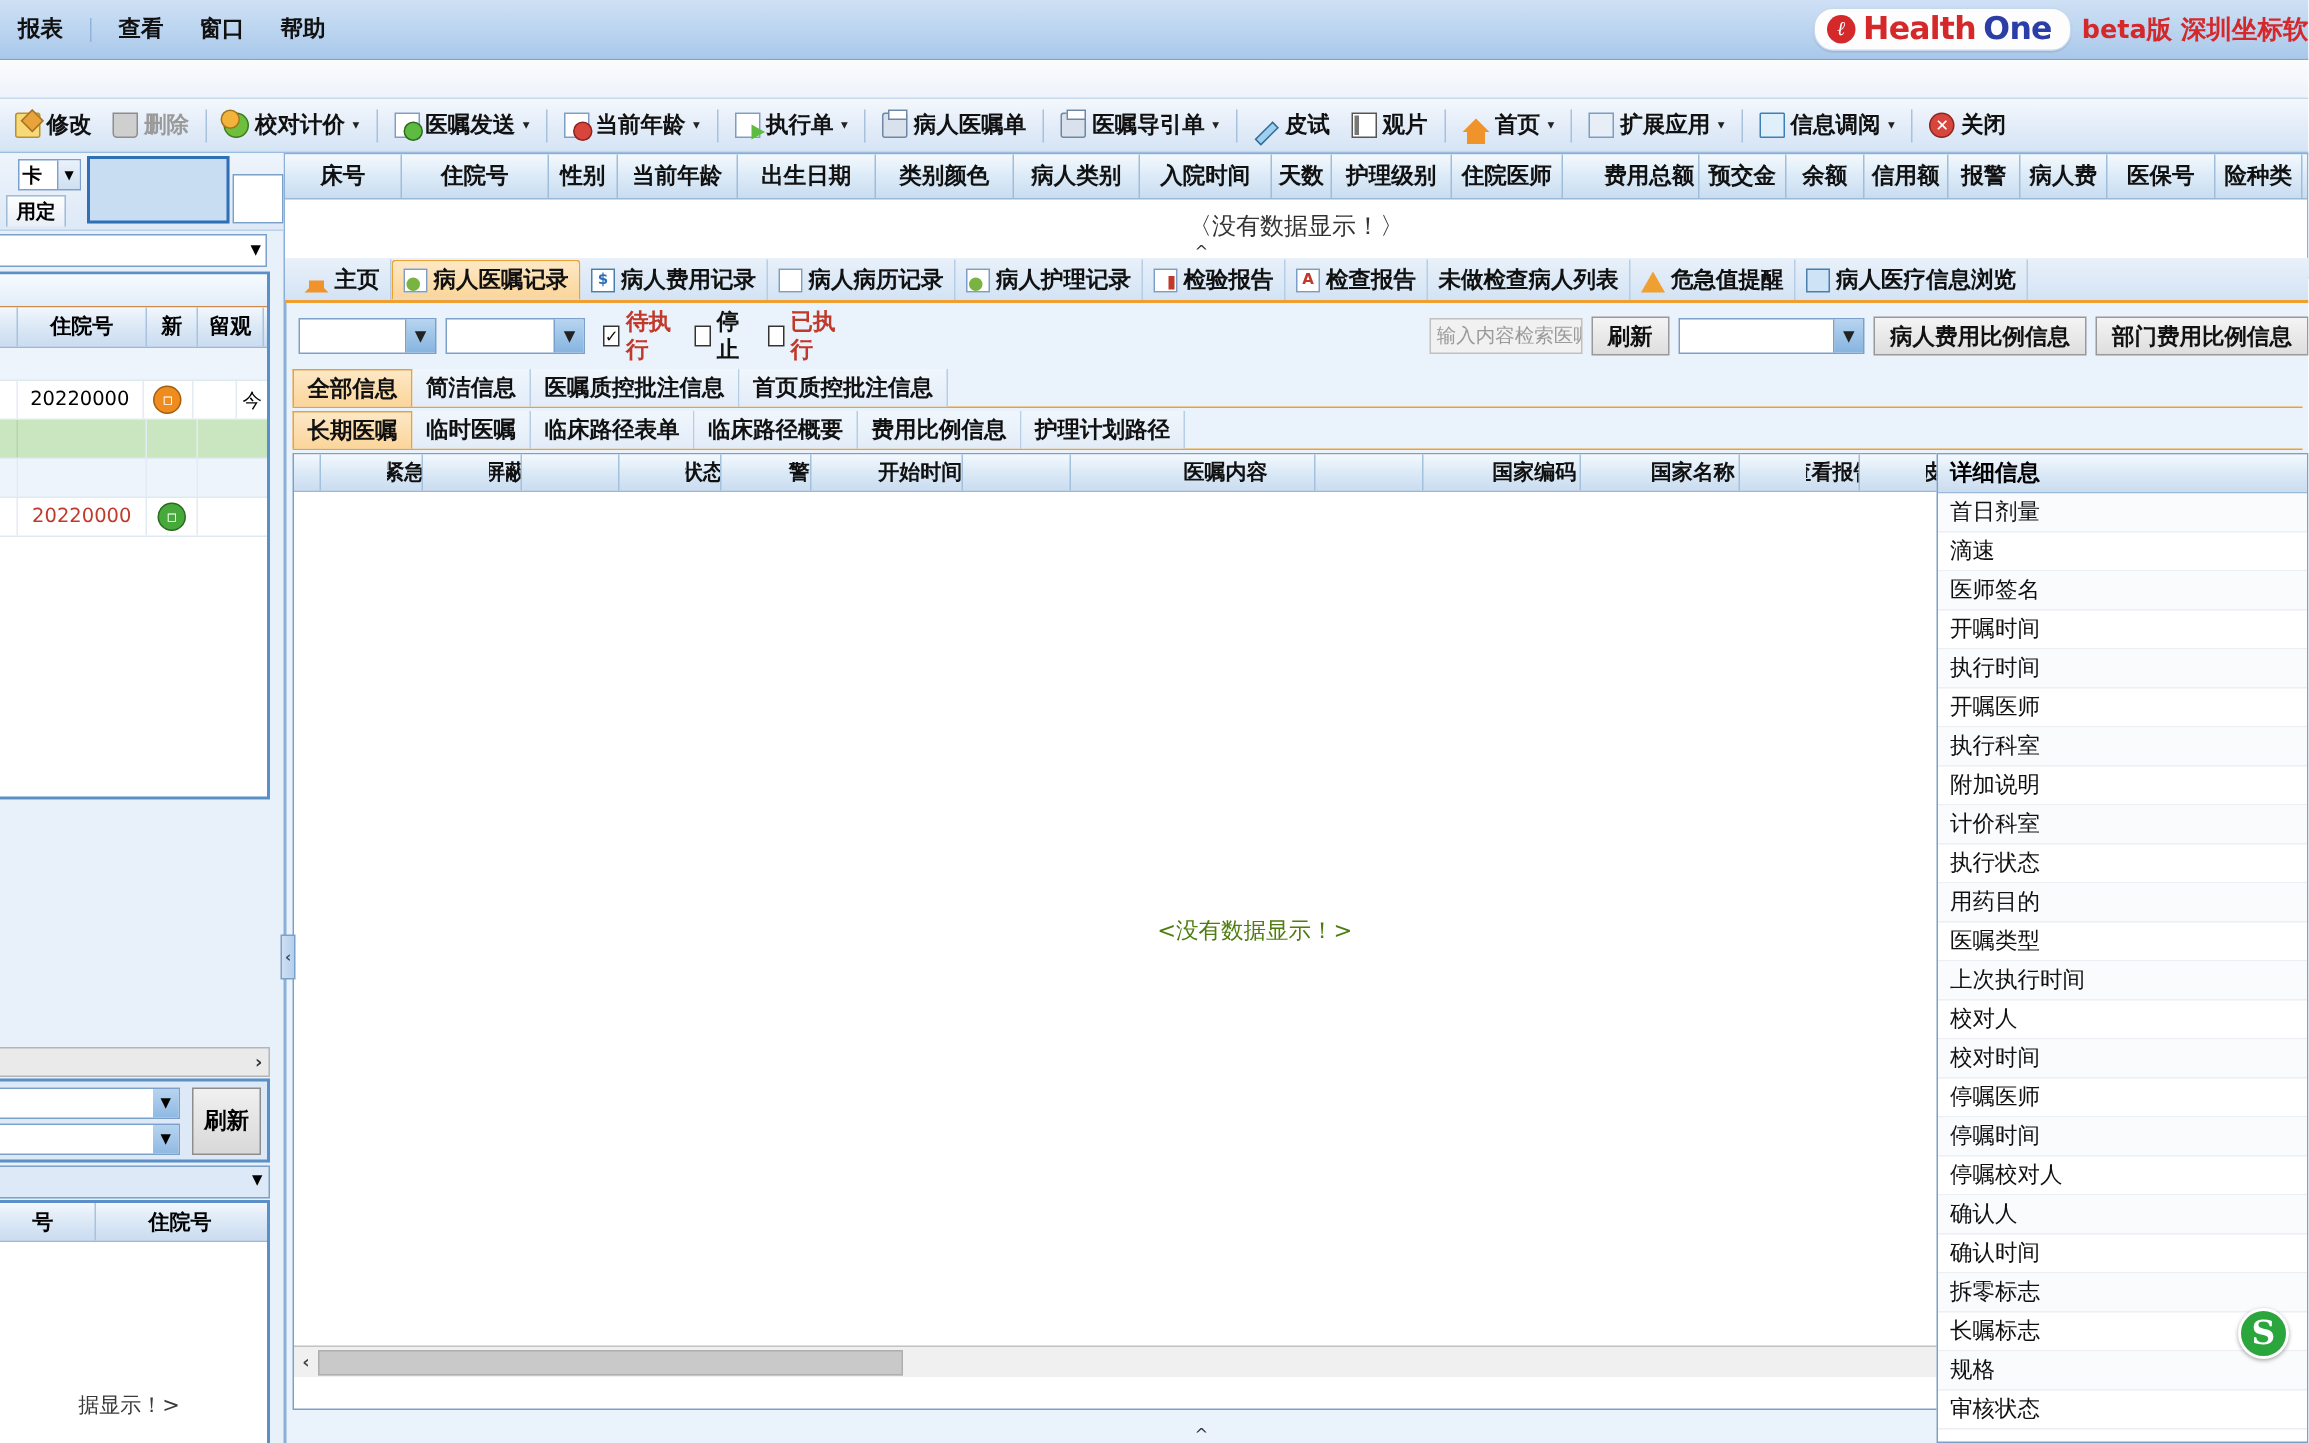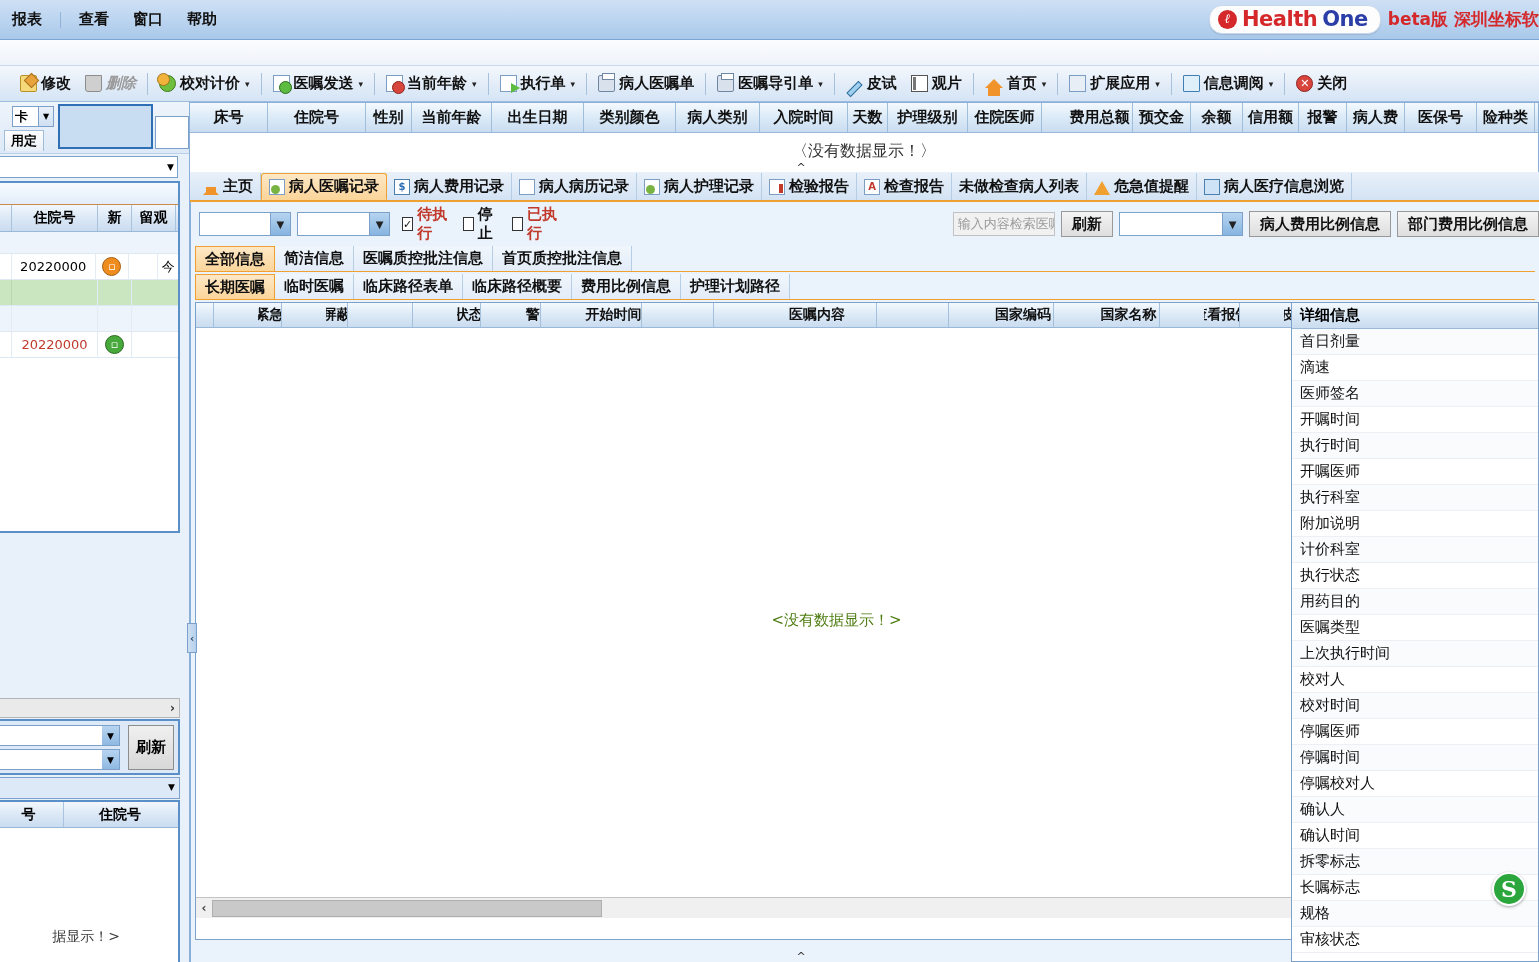--- a/index.html
+++ b/index.html
@@ -47,32 +47,32 @@
   
   .toolbar {
     position: absolute; left: 0; top: 40px; width: 1539px; height: 26px;
     background: linear-gradient(to bottom,#fbfcfe 0%,#eef3fa 100%);
     border-bottom: 1px solid #c6d8ee;
   }
   .toolbar2 {
     position: absolute; left: 0; top: 66px; width: 1539px; height: 36px;
     background: linear-gradient(to bottom,#f4f8fd 0%,#e2ecf8 55%,#d5e4f5 100%);
     border-bottom: 1px solid #9bbbdf;
-    display: flex; align-items: center; padding: 0 13px; gap: 0px;
+    display: flex; align-items: center; padding: 0 3px; gap: 0px;
     overflow: hidden;
   }
   .tb-btn {
     display: flex; align-items: center; gap: 4px;
     padding: 3px 6px; cursor: default; white-space: nowrap;
     font-size: 15px; font-weight: bold; color: #111; border: 1px solid transparent;
   }
   .tb-sep { width: 1px; height: 22px; background: #a8c2de; margin: 0 4px; }
   .tb-ico { width: 17px; height: 17px; flex: 0 0 17px; position: relative; }
   .caret { font-size: 9px; color: #222; margin-left: 1px; }
-  .dis { color: #9a9a9a; font-style: italic; }
+  .dis { color: #9a9a9a; }
 
   
   .ic-pencil { background:#f6d97a; border:1px solid #b9912b; border-radius:2px; }
   .ic-pencil::after{content:'';position:absolute;right:-1px;top:-1px;width:9px;height:9px;background:#e8a33d;transform:rotate(45deg);border:1px solid #a9741f;}
   .ic-trash { background:#cfcfcf; border:1px solid #8d8d8d; border-radius:0 0 3px 3px; }
   .ic-coin { background:#6fbf3e; border:1px solid #3e7a1e; border-radius:50%; }
   .ic-coin::after{content:'';position:absolute;left:-3px;top:-3px;width:11px;height:11px;background:#f2b33d;border:1px solid #a2751c;border-radius:50%;}
   .ic-doc { background:#fff; border:1px solid #7d9ec4; }
   .ic-doc-g::after{content:'';position:absolute;right:-3px;bottom:-3px;width:11px;height:11px;background:#5dbb41;border:1px solid #2e6b1d;border-radius:50%;}
   .ic-doc-r::after{content:'';position:absolute;right:-3px;bottom:-3px;width:11px;height:11px;background:#d8453c;border:1px solid #8d241d;border-radius:50%;}

